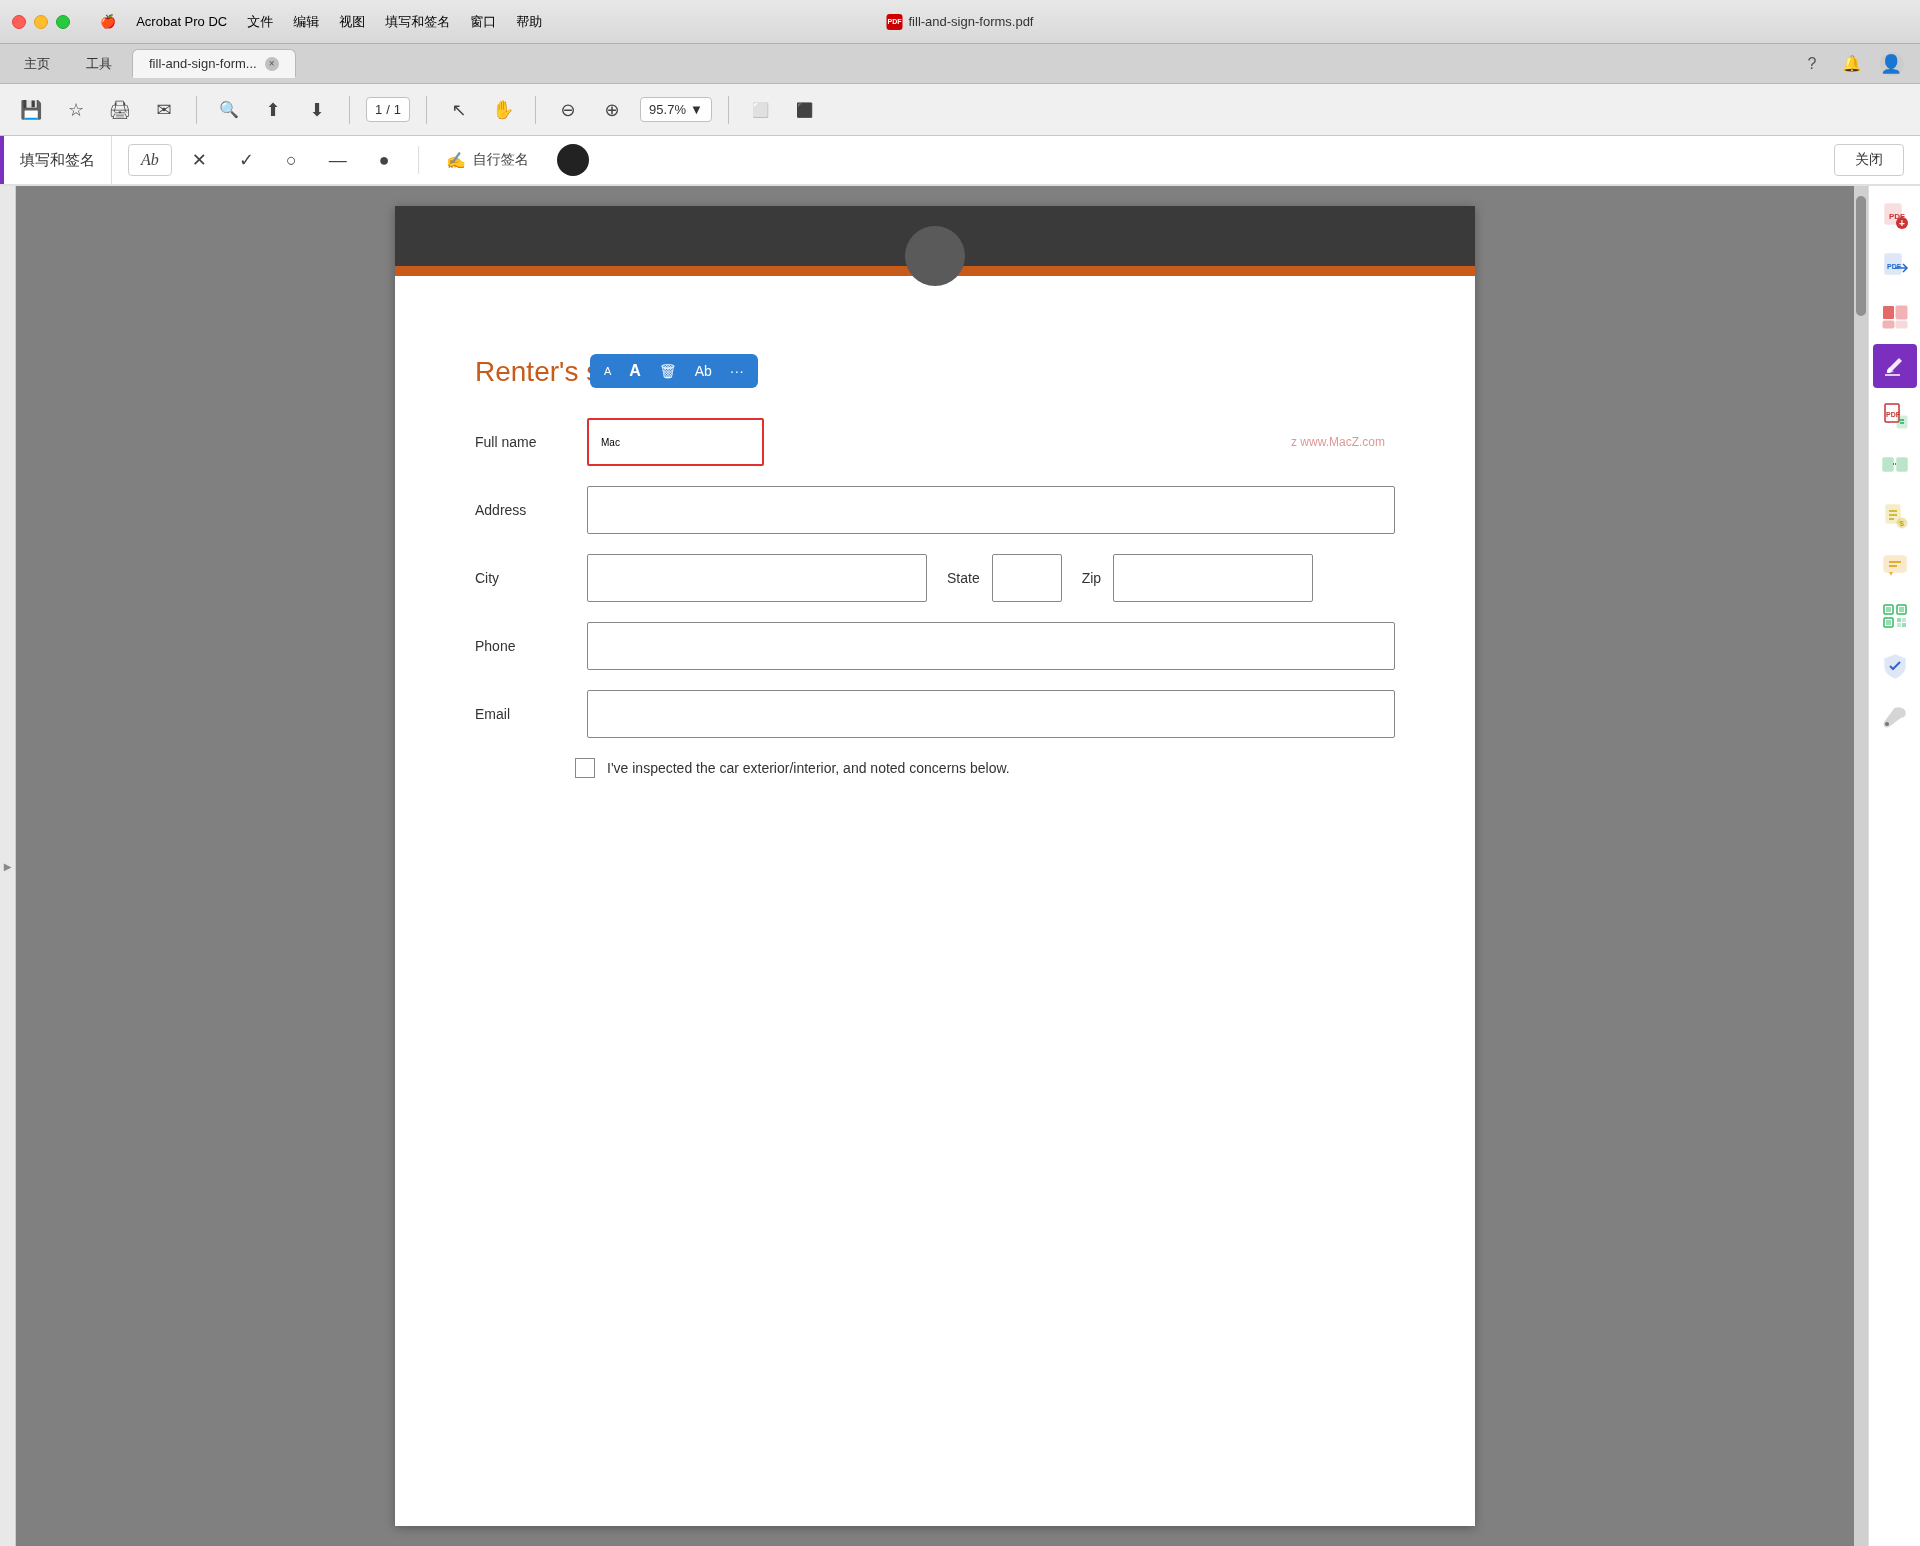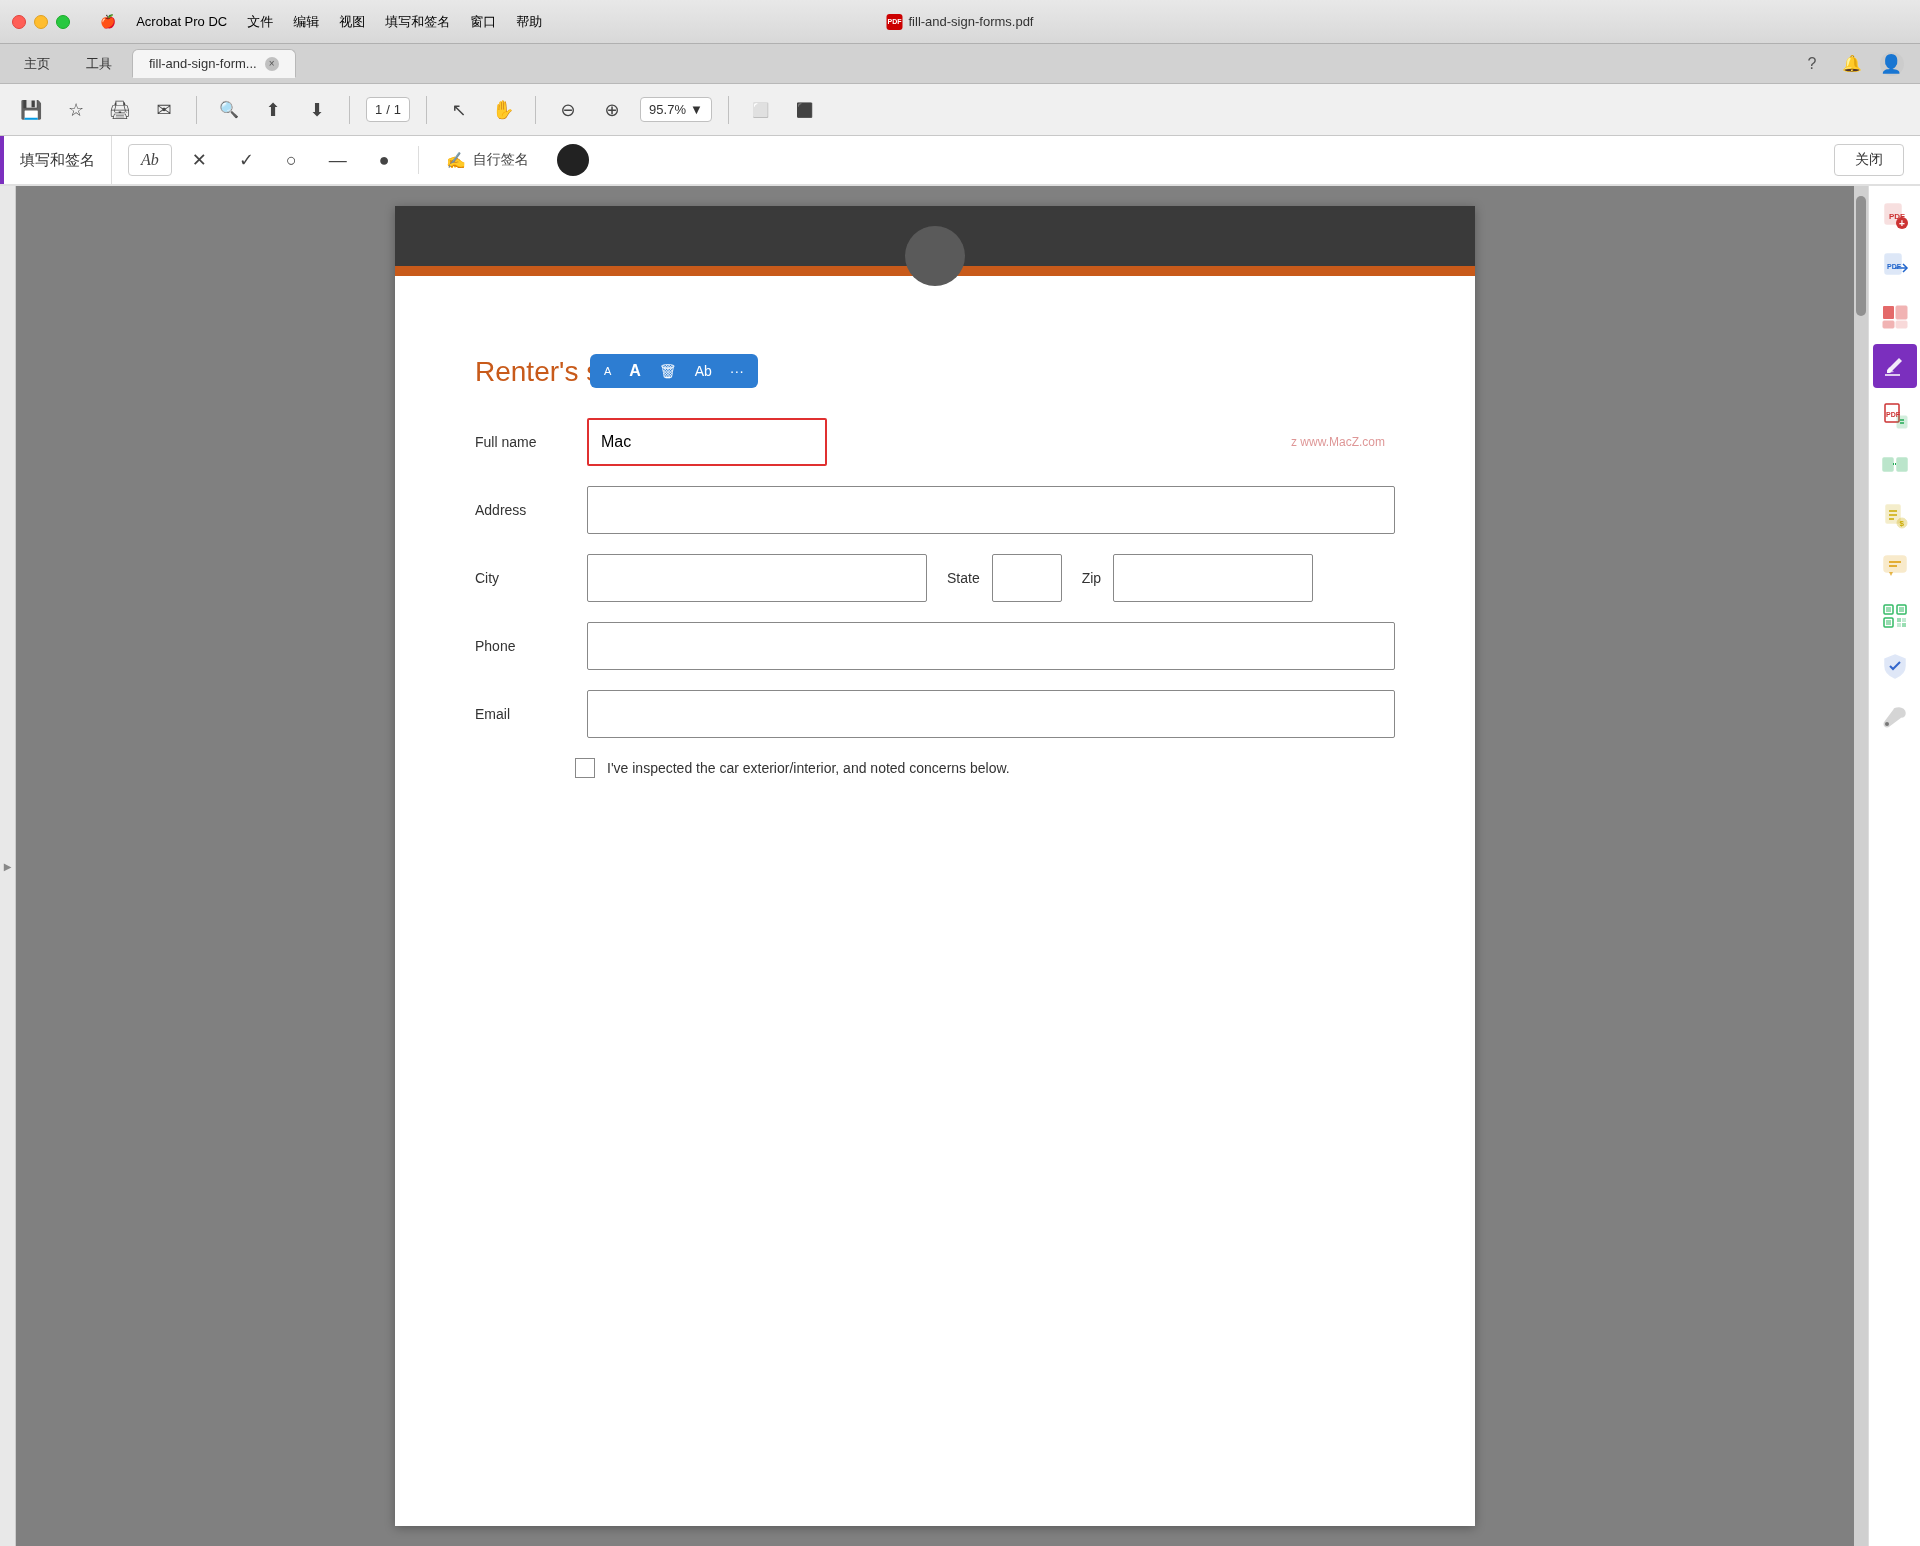--- a/index.html
+++ b/index.html
@@ -566,21 +566,21 @@
         <div class="text-tool-btn">Ab</div>
         <div class="text-tool-btn">···</div>
       </div>
 
       <div class="form-content">
         <div class="section-title">Renter's section</div>
 
         <div class="form-row">
           <div class="field-label">Full name</div>
           <div style="position:relative; flex:1; height:48px;">
-            <input type="text" class="field-input field-input-active" value="Mac" style="width: 240px; height: 48px; border: 2px solid rgb(224, 48, 48); padding: 8px 12px; font-size: 16px;">
+            <input type="text" class="field-input field-input-active" value="Mac" style="width: 177px; height: 48px; border: 2px solid rgb(224, 48, 48); padding: 8px 12px; font-size: 10px;">
             <span style="position:absolute; right:10px; top:50%; transform:translateY(-50%); font-size:12px; color:rgba(200,80,80,0.6);">z www.MacZ.com</span>
           </div>
         </div>
 
         <div class="form-row">
           <div class="field-label">Address</div>
           <input type="text" class="field-input" style="flex: 1 1 0%; height: 48px; border: 1px solid rgb(136, 136, 136); padding: 8px 12px; font-size: 14px;">
         </div>
 
         <div class="city-state-row">

